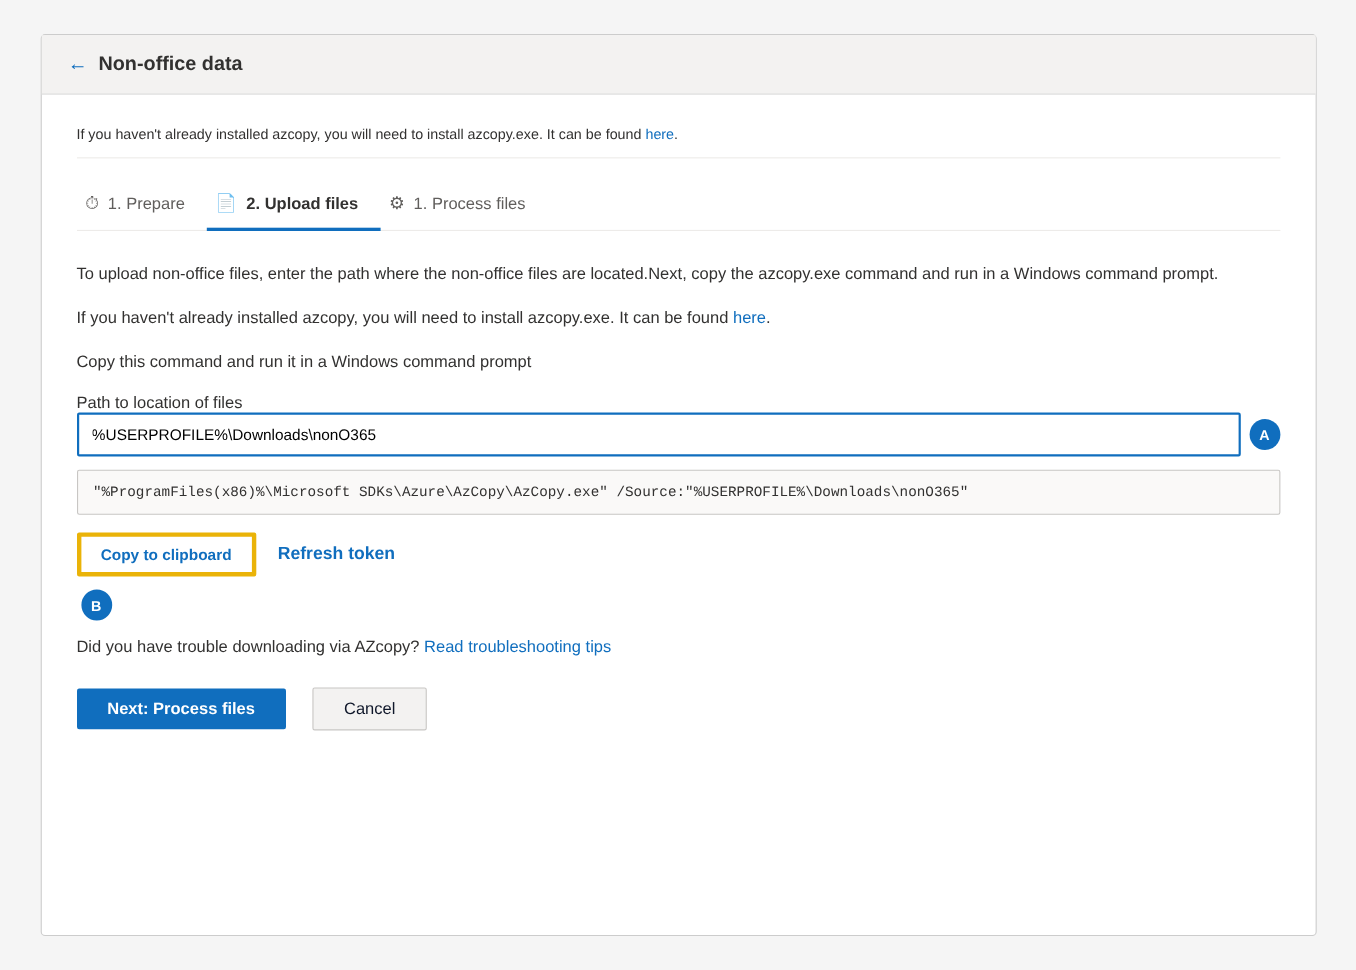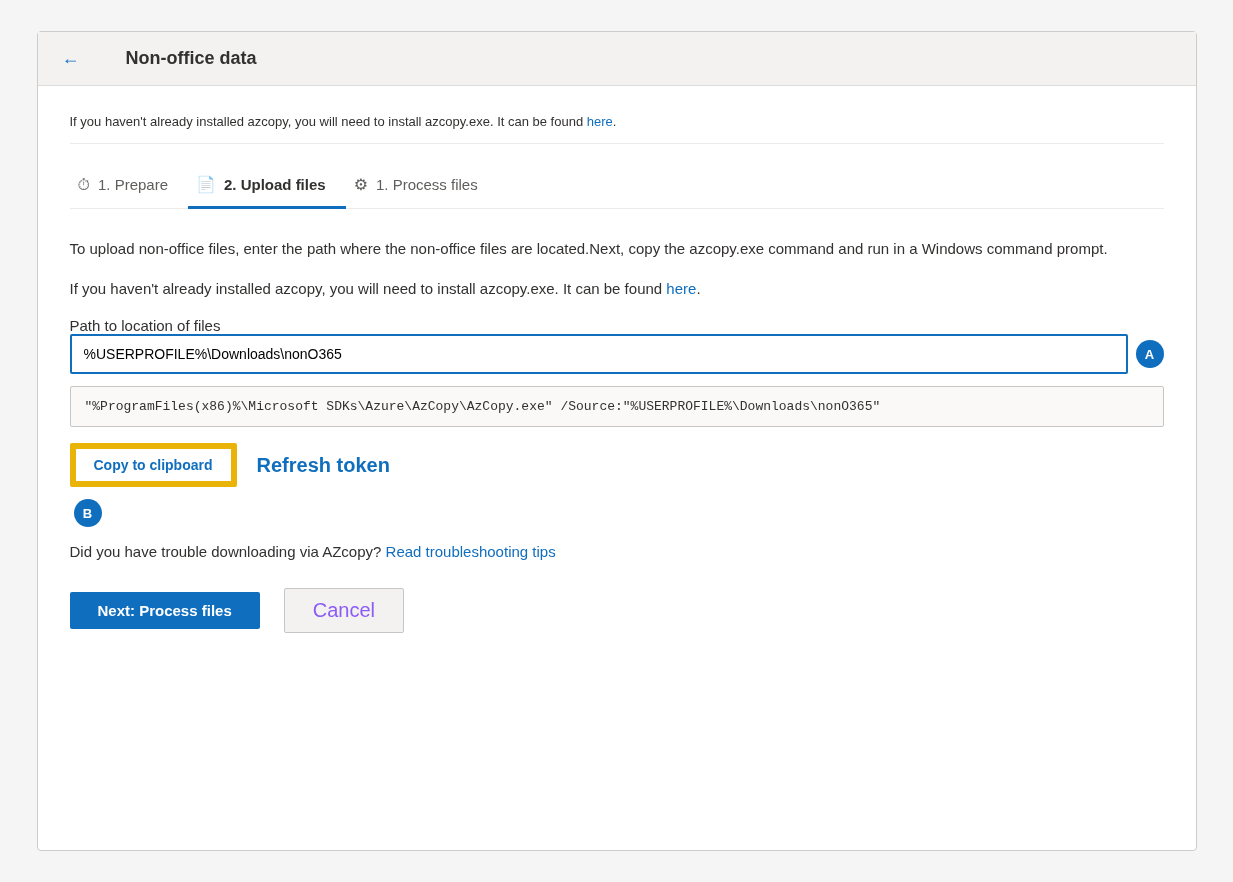--- a/index.html
+++ b/index.html
@@ -32,21 +32,20 @@
       color: #106ebe;
       font-size: 18px;
       cursor: pointer;
       display: flex;
       align-items: center;
     }
     .dialog-title {
       font-size: 18px;
       font-weight: 600;
       color: #323130;
-      margin-left: 36px;
     }
     .dialog-body {
       padding: 20px 32px 32px 32px;
       flex: 1;
     }
     .info-bar {
       background: #fff;
       padding: 8px 0 14px 0;
       font-size: 13px;
       color: #323130;
@@ -139,33 +138,33 @@
       margin-bottom: 16px;
       word-break: break-all;
     }
     .action-row {
       display: flex;
       align-items: center;
       gap: 20px;
       margin-bottom: 12px;
     }
     .copy-btn {
-      border: 6px solid #eab308;
+      border: 4px solid #eab308;
       background: #fff;
       color: #106ebe;
       padding: 8px 18px;
       font-size: 14px;
       font-weight: 600;
       border-radius: 2px;
       cursor: pointer;
       font-family: 'Segoe UI', Arial, sans-serif;
     }
     .refresh-link {
       color: #106ebe;
-      font-size: 20px;
+      font-size: 16px;
       font-weight: 600;
       cursor: pointer;
       text-decoration: none;
       background: none;
       border: none;
       font-family: 'Segoe UI', Arial, sans-serif;
     }
     .badge-b-row {
       margin-bottom: 16px;
       padding-left: 4px;
@@ -203,24 +202,24 @@
       border: none;
       padding: 10px 28px;
       font-size: 15px;
       font-weight: 700;
       border-radius: 2px;
       cursor: pointer;
       font-family: 'Segoe UI', Arial, sans-serif;
     }
     .cancel-btn {
       background: #f3f2f1;
-      color: #8b5cf6;
+      color: #0f172a;
       border: 1px solid #c8c6c4;
       padding: 10px 28px;
-      font-size: 20px;
+      font-size: 15px;
       border-radius: 2px;
       cursor: pointer;
       font-family: 'Segoe UI', Arial, sans-serif;
     }
   </style>
 </head>
 <body>
 
 <div class="dialog">
   <div class="dialog-header">
@@ -245,20 +244,21 @@
         <span>1. Process files</span>
       </div>
     </div>
 
     <p class="section-text">To upload non-office files, enter the path where the non-office files are located.Next, copy the azcopy.exe command and run in a Windows command prompt.</p>
 
     <p class="section-text">
       <span>If you haven't already installed azcopy, you will need to install azcopy.exe. It can be found </span><a href="#">here</a><span>.</span>
     </p>
 
+    <p class="section-text">Copy this command and run it in a Windows command prompt</p>
 
     <p class="field-label">Path to location of files</p>
 
     <div class="input-row">
       <input class="path-input" type="text" value="%USERPROFILE%\Downloads\nonO365" style="">
       <div class="badge-a">A</div>
     </div>
 
     <div class="command-box">"%ProgramFiles(x86)%\Microsoft SDKs\Azure\AzCopy\AzCopy.exe" /Source:"%USERPROFILE%\Downloads\nonO365"</div>
 

